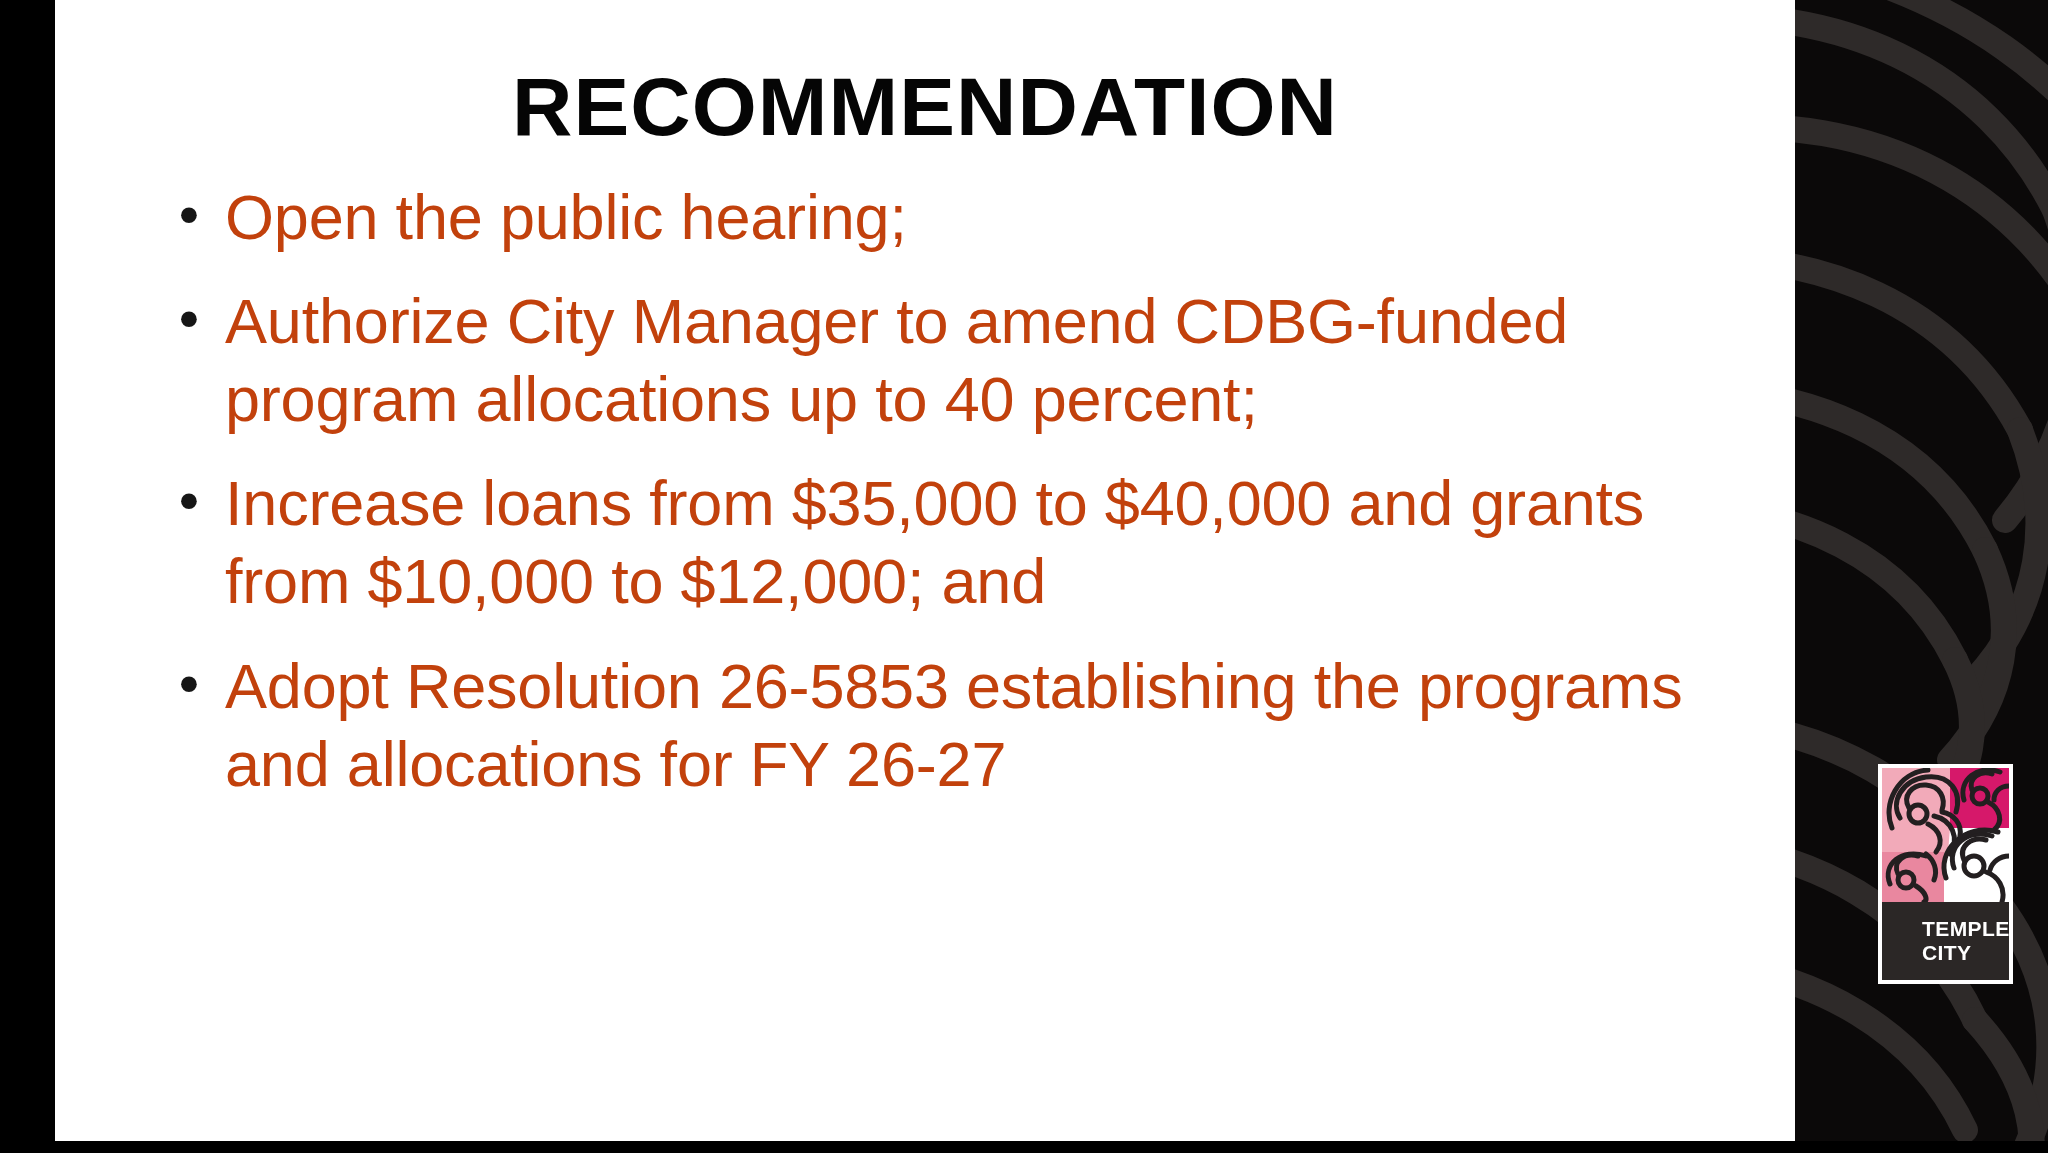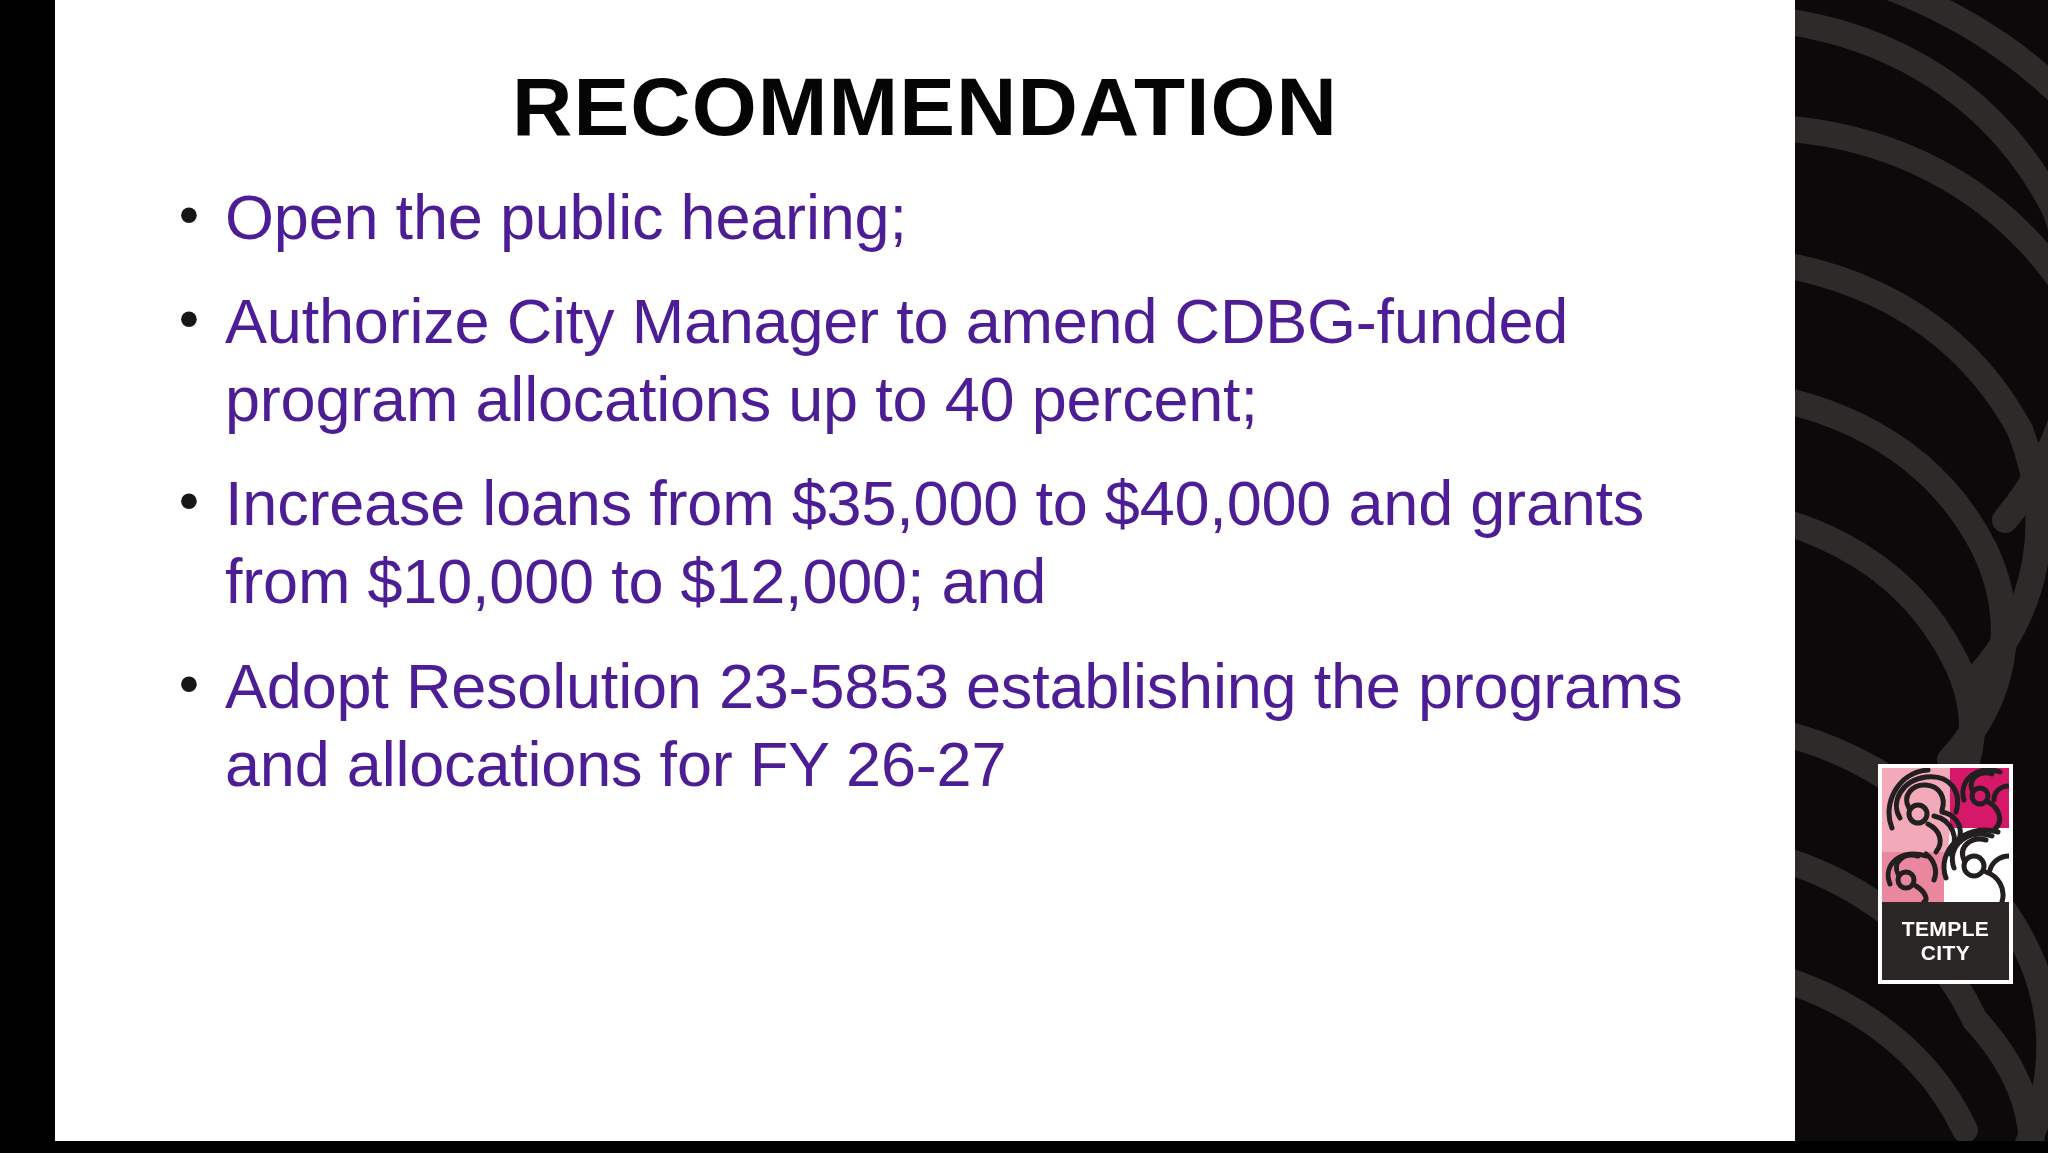--- a/index.html
+++ b/index.html
@@ -110,21 +110,21 @@
     color: #161616;
     text-align: left;
     padding-top: 12px;
     font-family: "DejaVu Sans", sans-serif;
   }
   .bullet-text {
     flex: 1 1 auto;
     font-family: "Liberation Sans Narrow", "Liberation Sans", sans-serif;
     font-size: 63px;
     line-height: 1.24;
-    color: #4c1d95;
+    color: #c2410c;
     letter-spacing: -0.2px;
     white-space: pre-line;
   }
 
   
   #logo {
     position: absolute;
     right: 35px;
     bottom: 157px;
     width: 135px;
@@ -142,22 +142,22 @@
     overflow: hidden;
     display: block;
   }
   #logo .logo-plate {
     position: relative;
     width: 127px;
     height: 78px;
     background: #2b2726;
     display: flex;
     flex-direction: column;
-    align-items: center;
     justify-content: center;
+    padding-left: 40px;
   }
   #logo .logo-line {
     color: #ffffff;
     font-family: "Liberation Sans Narrow", "Liberation Sans", sans-serif;
     font-weight: 700;
     font-size: 21px;
     letter-spacing: 0.4px;
     line-height: 1.12;
   }
 </style>
@@ -218,21 +218,21 @@
         <span class="bullet-text">Authorize City Manager to amend CDBG-funded program allocations up to 40 percent;</span>
       </div>
 
       <div class="bullet-row">
         <span class="bullet-mark">•</span>
         <span class="bullet-text">Increase loans from $35,000 to $40,000 and grants from $10,000 to $12,000; and</span>
       </div>
 
       <div class="bullet-row">
         <span class="bullet-mark">•</span>
-        <span class="bullet-text">Adopt Resolution 23-5853 establishing the programs and allocations for FY 26-27</span>
+        <span class="bullet-text">Adopt Resolution 26-5853 establishing the programs and allocations for FY 26-27</span>
       </div>
 
     </div>
 
     <div id="logo">
       <svg class="logo-art" viewBox="0 0 127 134" aria-hidden="true">
         <rect x="0" y="0" width="127" height="134" fill="#ffffff"></rect>
 
         <rect x="0" y="0" width="68" height="90" fill="#f2aab9"></rect>
         <rect x="68" y="0" width="59" height="60" fill="#d6186a"></rect>

